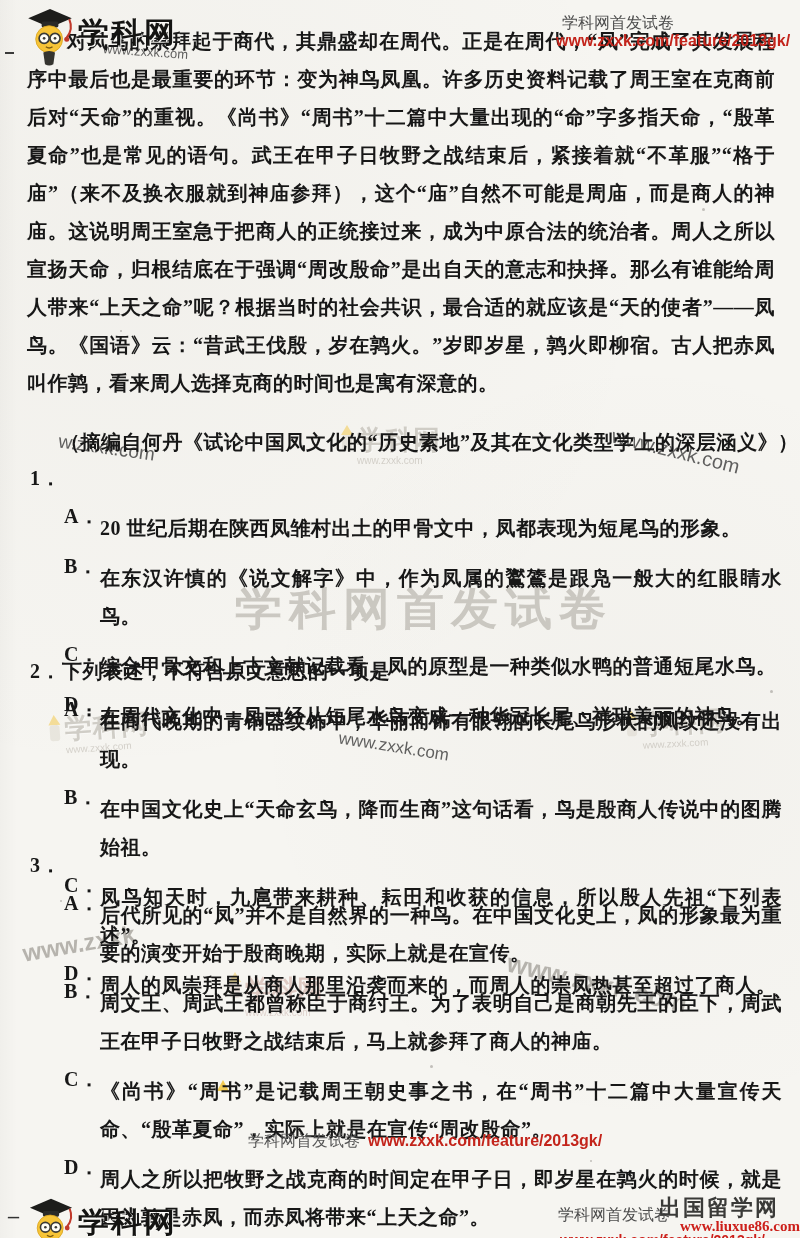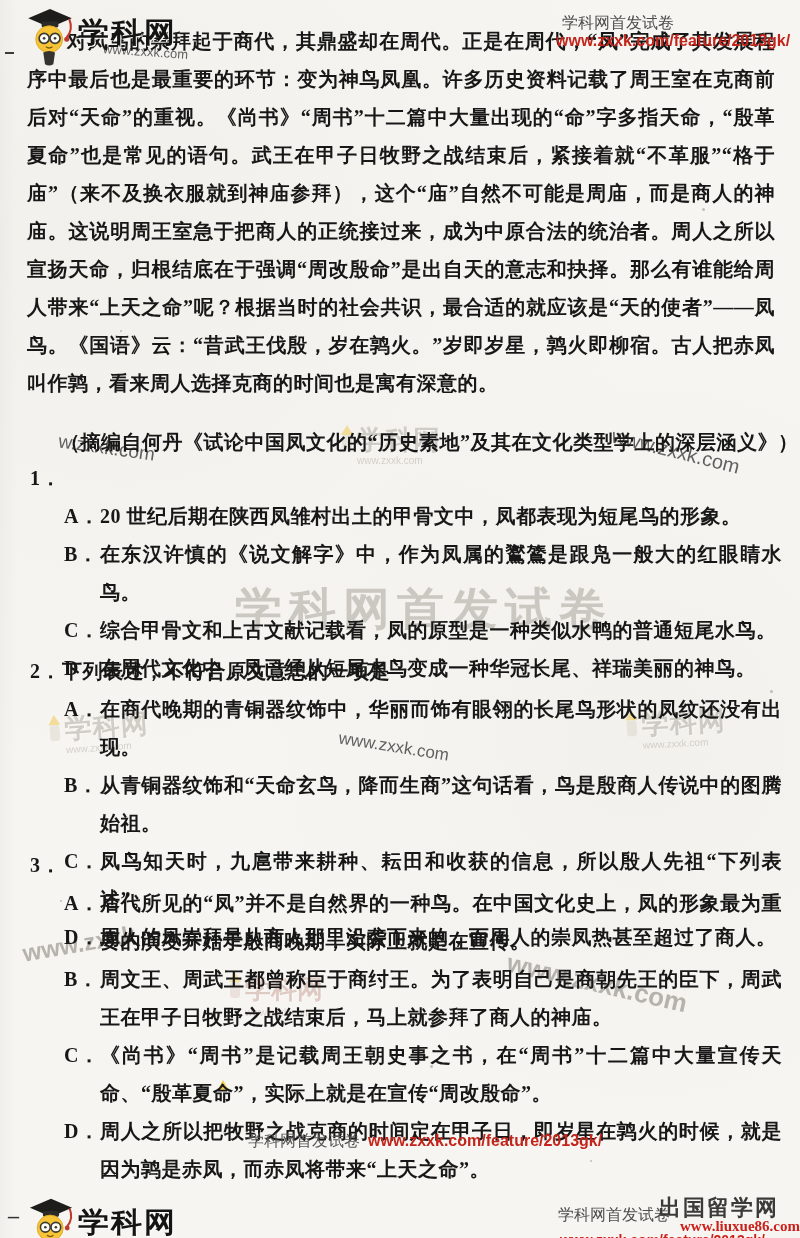--- a/index.html
+++ b/index.html
@@ -29,21 +29,21 @@
   .passage{
     width:748px;font-size:20px;line-height:38px;font-weight:700;
     text-align:justify;text-indent:2em;letter-spacing:.5px;z-index:2;
   }
   .attribution{font-size:20px;font-weight:600;letter-spacing:.5px;z-index:2;margin-top:20px;}
   .question{left:30px;width:752px;z-index:2;}
   .qrow{display:flex;line-height:38px;font-size:20px;font-weight:600;letter-spacing:.5px;}
   .qnum{flex:none;width:32px;}
   .opts{padding-left:34px;}
   .olabel{flex:none;width:36px;}
-  .otext{flex:1;text-align:justify;}
+  .otext{flex:1;text-align:justify;margin-top:12px;}
   
   .wm{pointer-events:none;white-space:nowrap;}
   .wm-url{
     font-family:"Liberation Sans",sans-serif;color:#3b3b3b;opacity:.8;z-index:1;
   }
   .wm-banner{
     font-family:"Liberation Sans",sans-serif;font-weight:700;
     font-size:47px;letter-spacing:7px;color:rgba(140,135,126,.40);
     z-index:1;transform:scaleY(.95);
   }
@@ -145,21 +145,21 @@
       <span class="qnum">2．</span>
       <span class="qtext">下列表述，不符合原文意思的一项是</span>
     </div>
     <div class="opts">
       <div class="qrow">
         <span class="olabel">A．</span>
         <span class="otext">在商代晚期的青铜器纹饰中，华丽而饰有眼翎的长尾鸟形状的凤纹还没有出现。</span>
       </div>
       <div class="qrow">
         <span class="olabel">B．</span>
-        <span class="otext">从青铜器纹饰和“天命玄鸟，降而生商”这句话看，鸟是殷商人传说中的图腾始祖。</span>
+        <span class="otext">在中国文化史上“天命玄鸟，降而生商”这句话看，鸟是殷商人传说中的图腾始祖。</span>
       </div>
       <div class="qrow">
         <span class="olabel">C．</span>
         <span class="otext">凤鸟知天时，九扈带来耕种、耘田和收获的信息，所以殷人先祖“下列表述”。</span>
       </div>
       <div class="qrow">
         <span class="olabel">D．</span>
         <span class="otext">周人的凤崇拜是从商人那里沿袭而来的，而周人的崇凤热甚至超过了商人。</span>
       </div>
     </div>

